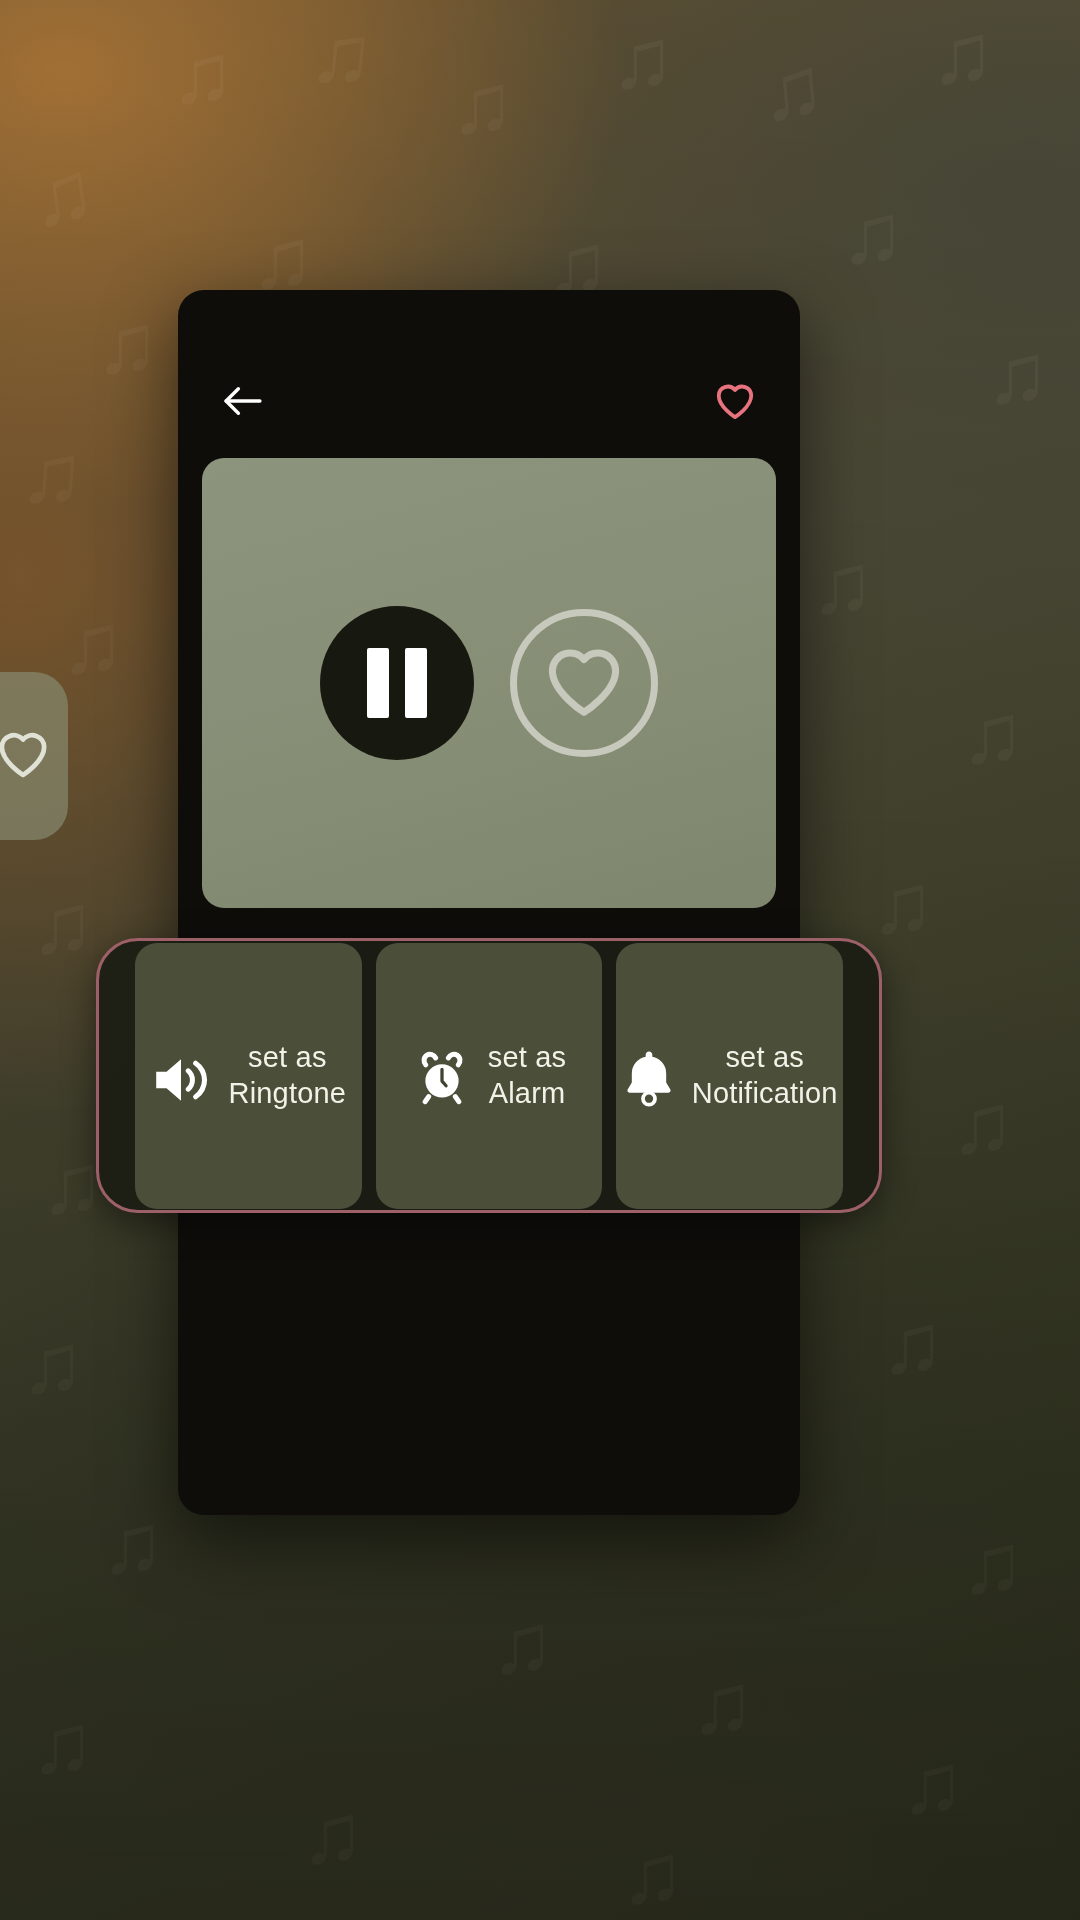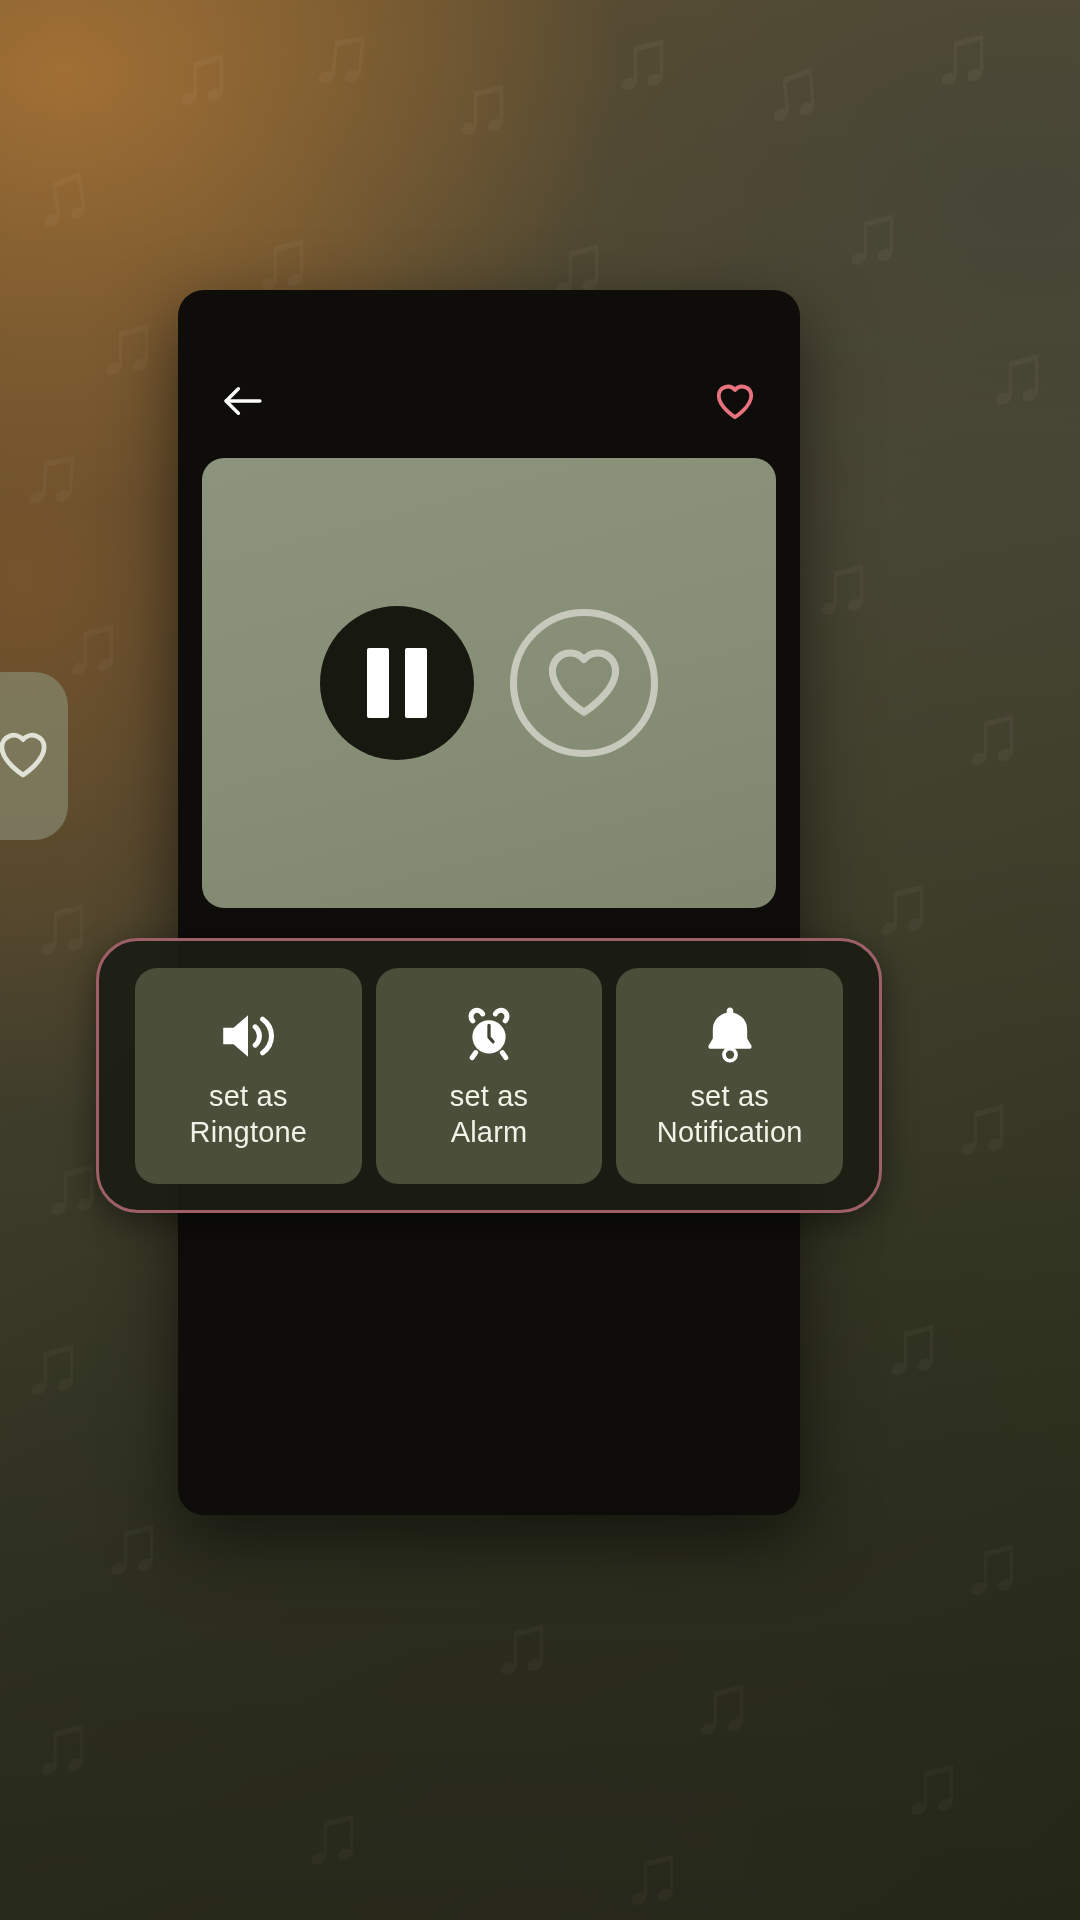--- a/index.html
+++ b/index.html
@@ -112,24 +112,24 @@
     background:rgba(28,30,20,.94);
     border:3px solid #9e6068;
     border-radius:42px;
     display:flex; align-items:center; justify-content:center;
     gap:14px;
     padding:0 36px;
     box-shadow:0 10px 34px rgba(0,0,0,.45);
   }
   .action-item{
     flex:1 1 0;
-    height:216px;
+    height:266px;
     background:#4b4e38;
     border-radius:22px;
-    display:flex; flex-direction:column;
+    display:flex; 
     align-items:center; justify-content:center;
     gap:16px;
     cursor:pointer;
   }
   .action-icon{ height:62px; display:flex; align-items:flex-end; justify-content:center; }
   .action-icon svg{ display:block; }
   .action-label{
     color:#f3f2e9;
     font-size:29px;
     line-height:1.22;

